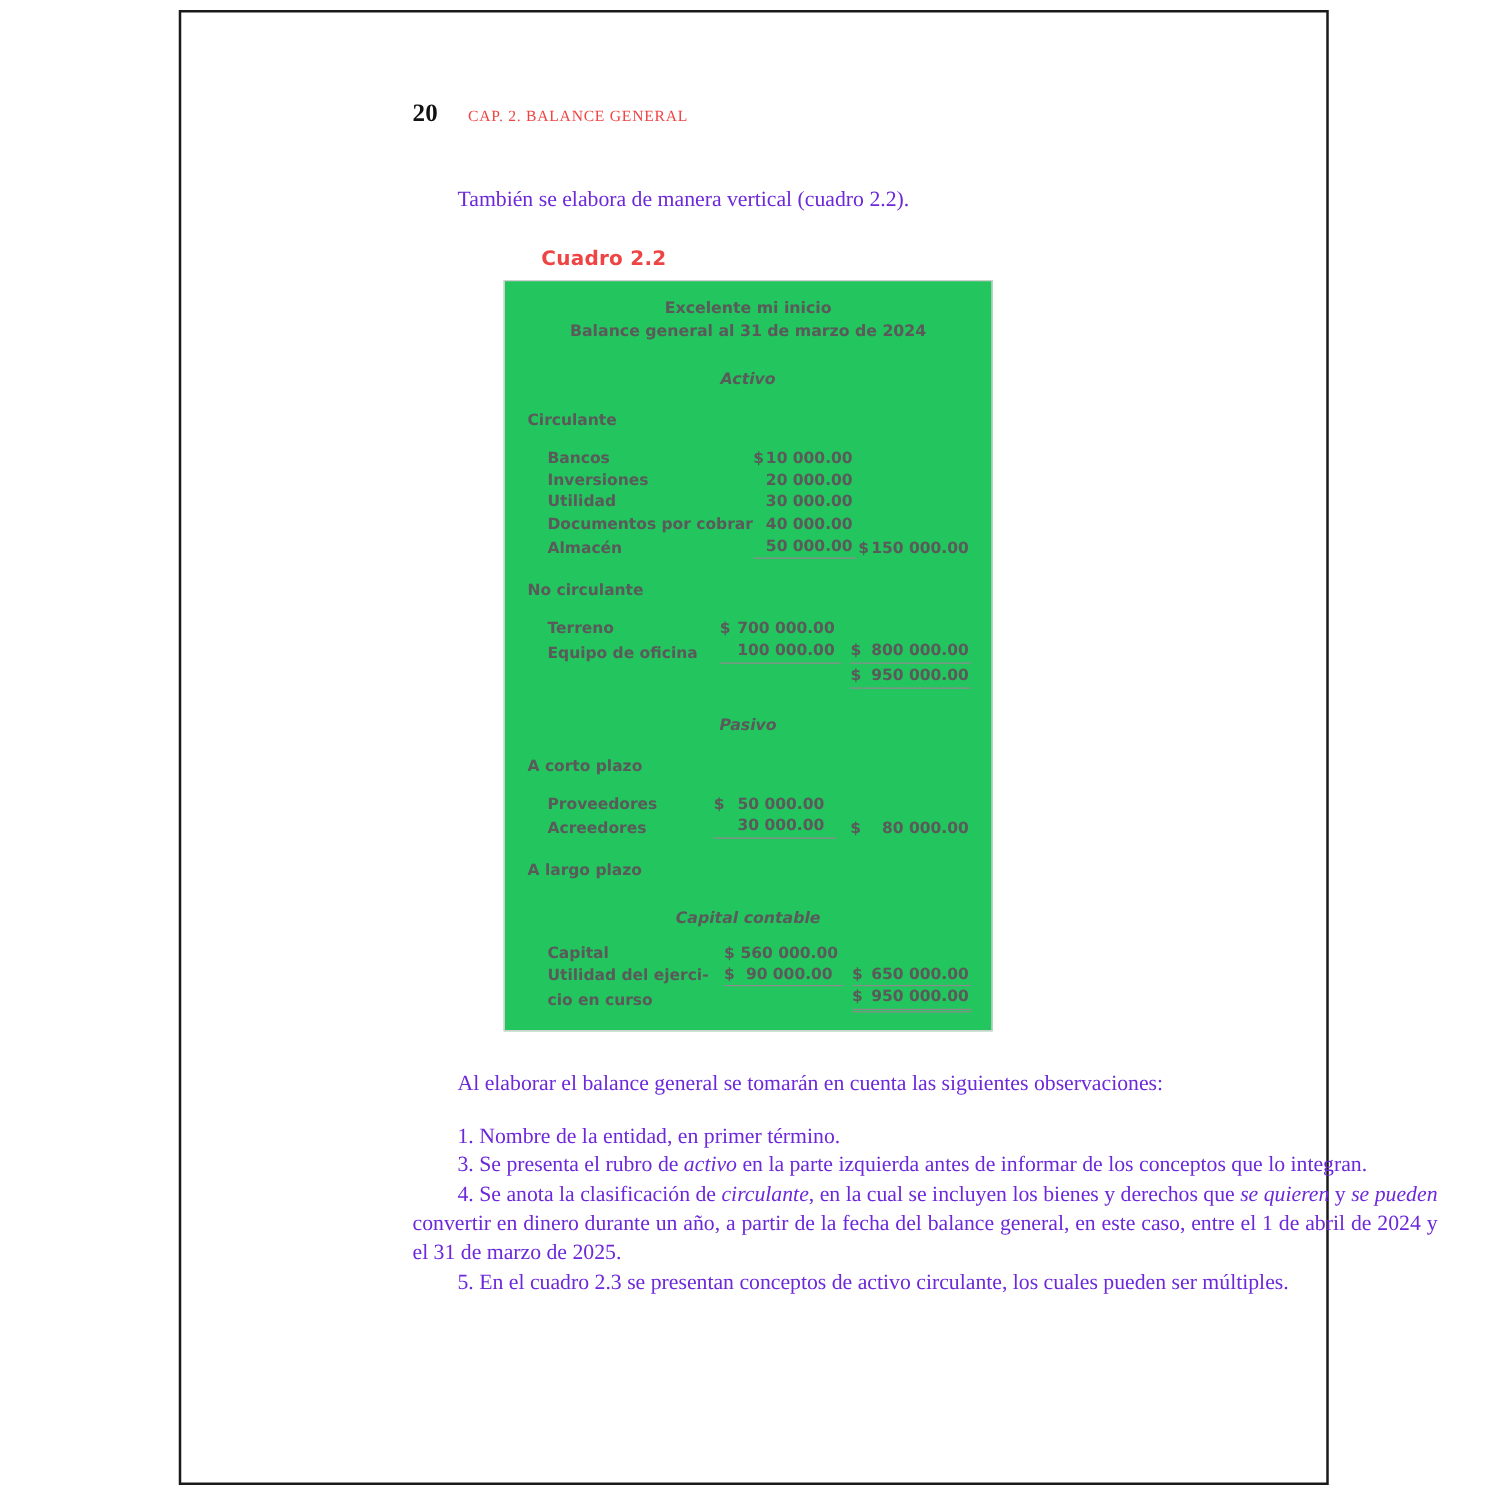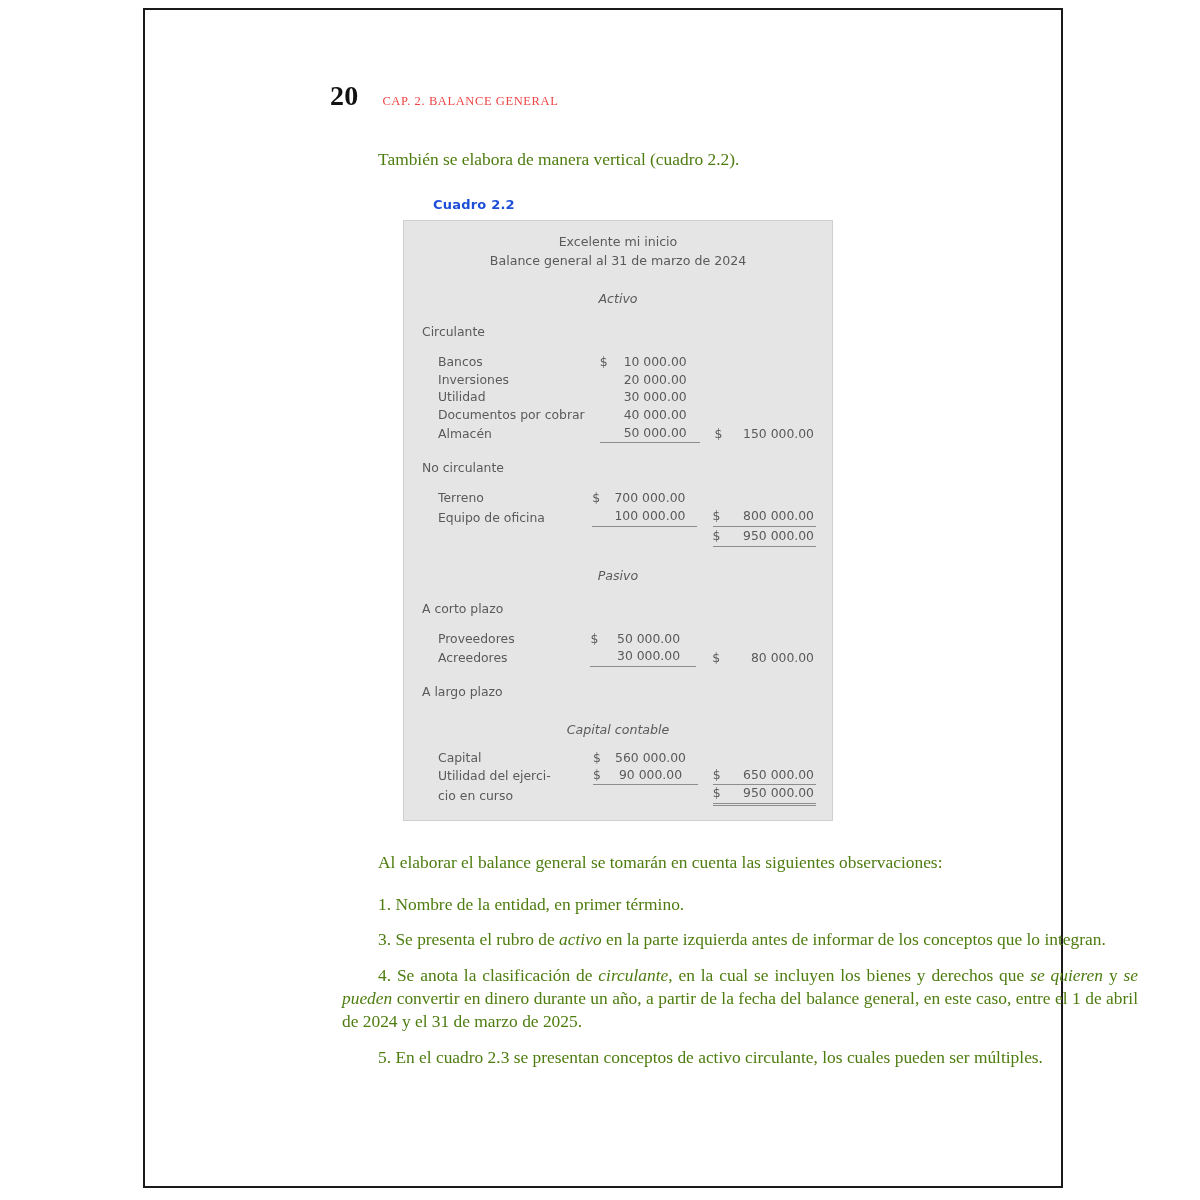--- a/index.html
+++ b/index.html
@@ -34,40 +34,40 @@
   
   .running-head {
     display: flex;
     align-items: baseline;
     gap: 24px;
     height: 30px;
   }
   .folio {
     font-family: "Liberation Serif", serif;
     font-weight: bold;
-    font-size: 28px;
+    font-size: 20px;
     color: #121212;
     letter-spacing: 0.2px;
   }
   .chapter-line {
     font-family: "Liberation Serif", serif;
     font-size: 12.5px;
     color: #ef4444;
     font-variant: small-caps;
     text-transform: uppercase;
     letter-spacing: 0.6px;
   }
   
   .body-text {
     font-family: "Liberation Serif", serif;
     font-size: 17.4px;
     line-height: 1.34;
-    color: #4d7c0f;
+    color: #6d28d9;
     text-align: justify;
-    margin: 12px;
+    margin: 0;
   }
   .lead-para {
     margin-top: 38px;
     text-indent: 36px;
     text-align: left;
   }
   .obs-intro {
     margin-top: 30px;
     text-indent: 36px;
     text-align: left;
@@ -81,38 +81,39 @@
   }
   .obs-item.last-line-left {
     text-align-last: left;
   }
   em.it { font-style: italic; }
 
   
   .cuadro-caption {
     font-family: "DejaVu Sans", sans-serif;
     font-weight: bold;
-    font-size: 13px;
-    color: #1d4ed8;
+    font-size: 16px;
+    color: #ef4444;
     letter-spacing: 0.2px;
     margin: 26px 0 8px 103px;
   }
   
   .balance-box {
     position: relative;
     margin-left: 73px;
-    width: 430px;
+    width: 391px;
     border: 1px solid #cfcfcf;
     box-sizing: border-box;
-    background: #e5e5e5;
+    background: #22c55e;
     padding: 12px 16px 14px 16px;
     font-family: "DejaVu Sans", sans-serif;
     color: #5a5a5a;
     font-size: 12.4px;
     line-height: 1.36;
+    font-weight: bold;
   }
   .bs-title {
     text-align: center;
     line-height: 1.45;
     font-size: 12.6px;
   }
   .bs-section-head {
     text-align: center;
     font-style: italic;
     font-size: 12.6px;

